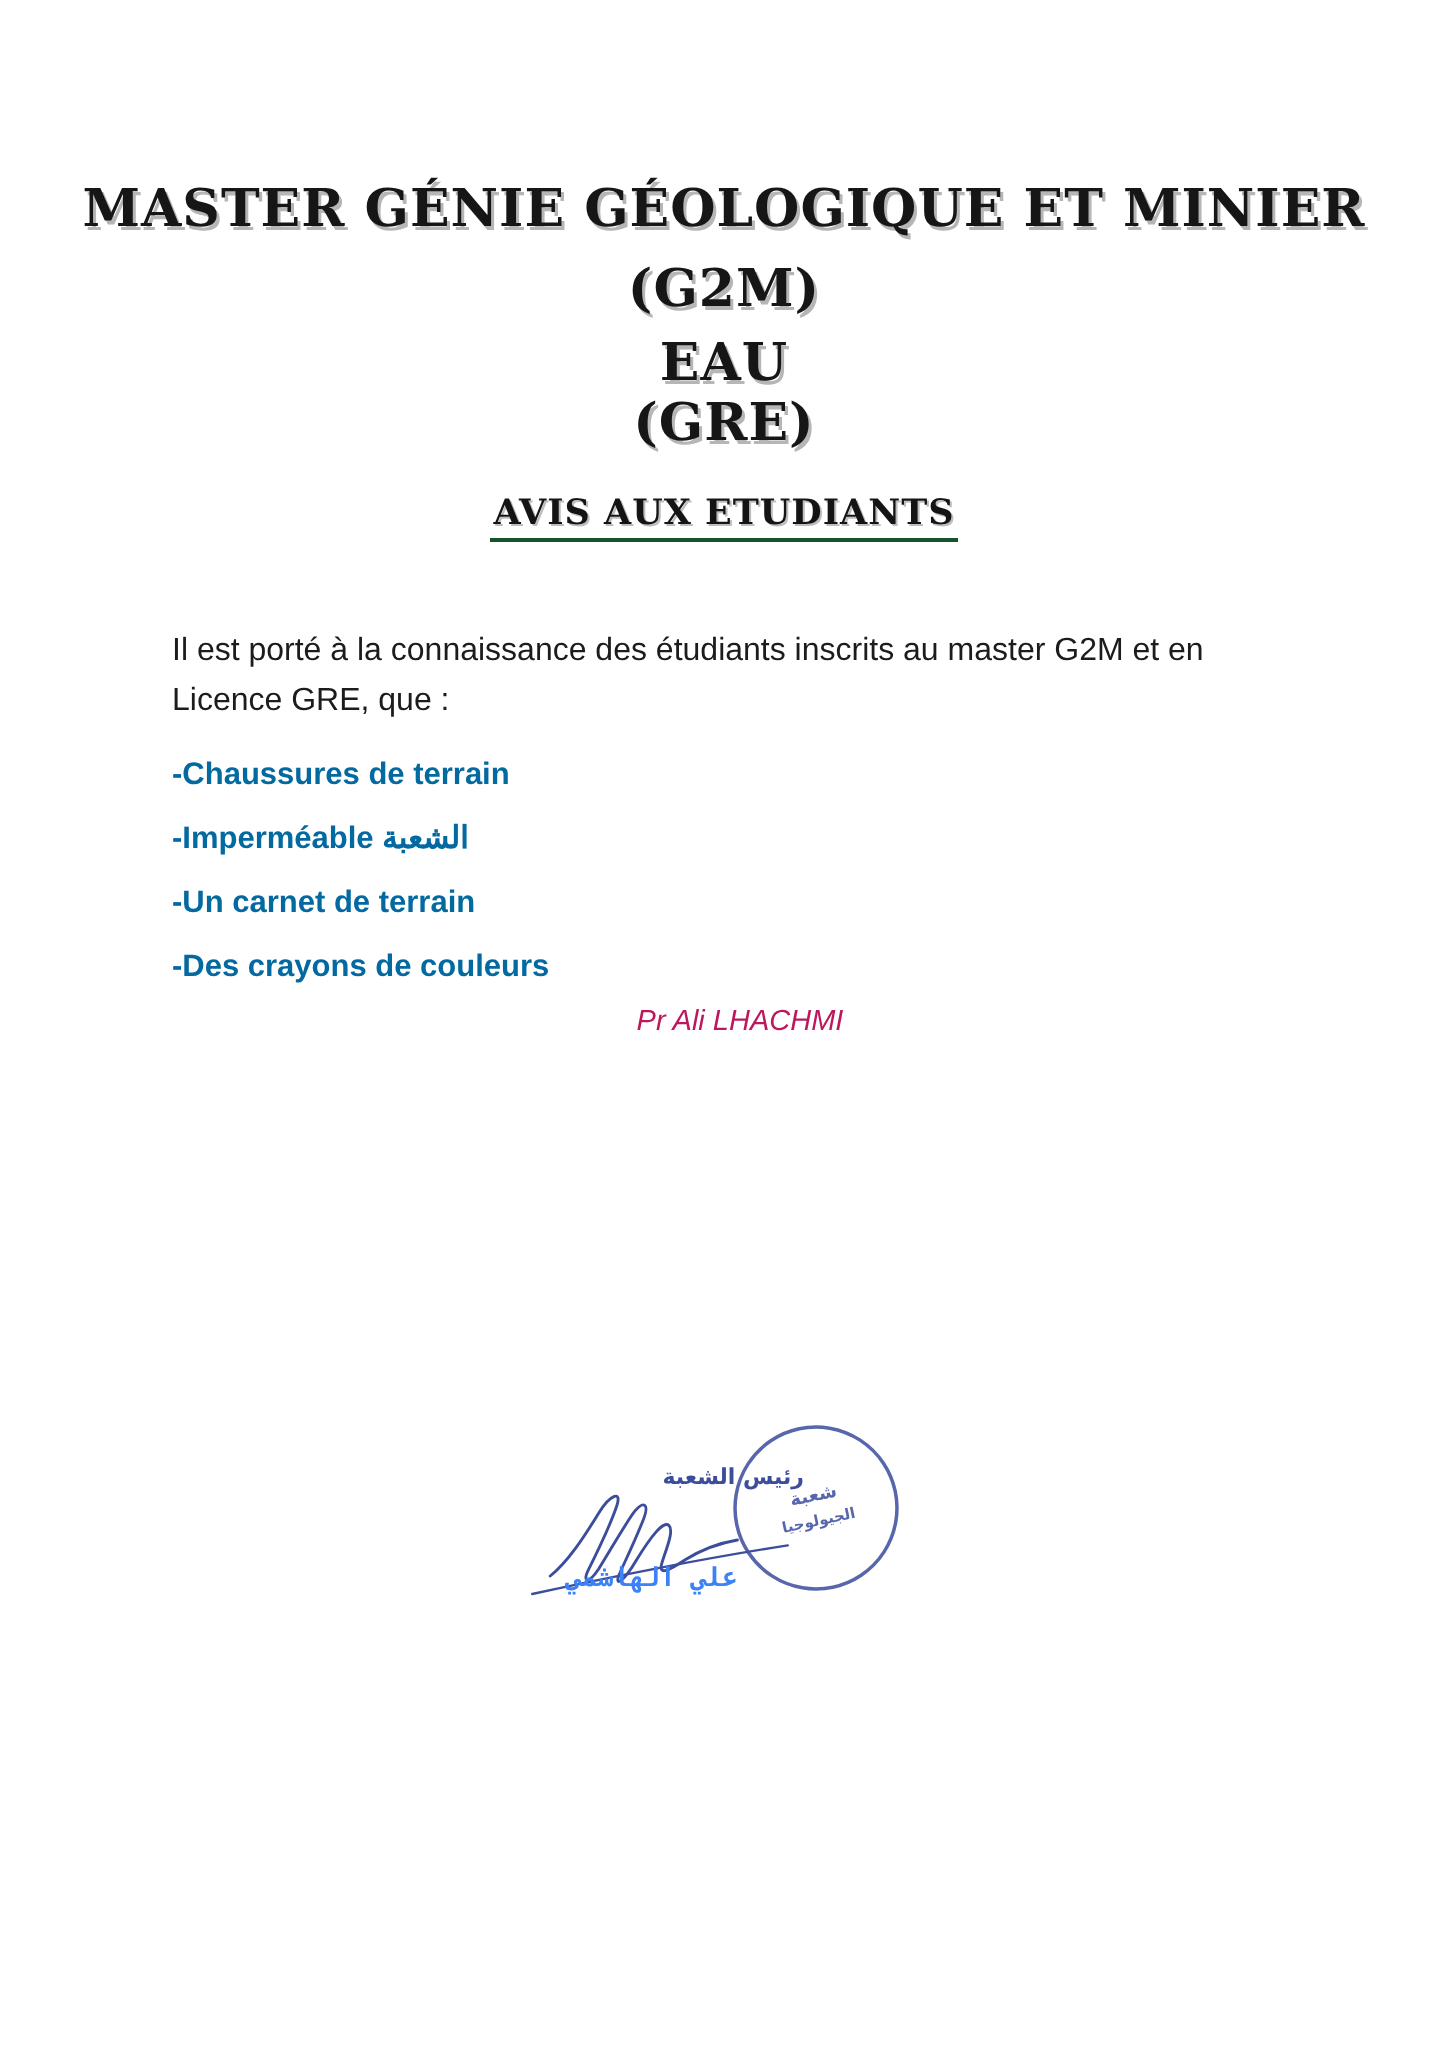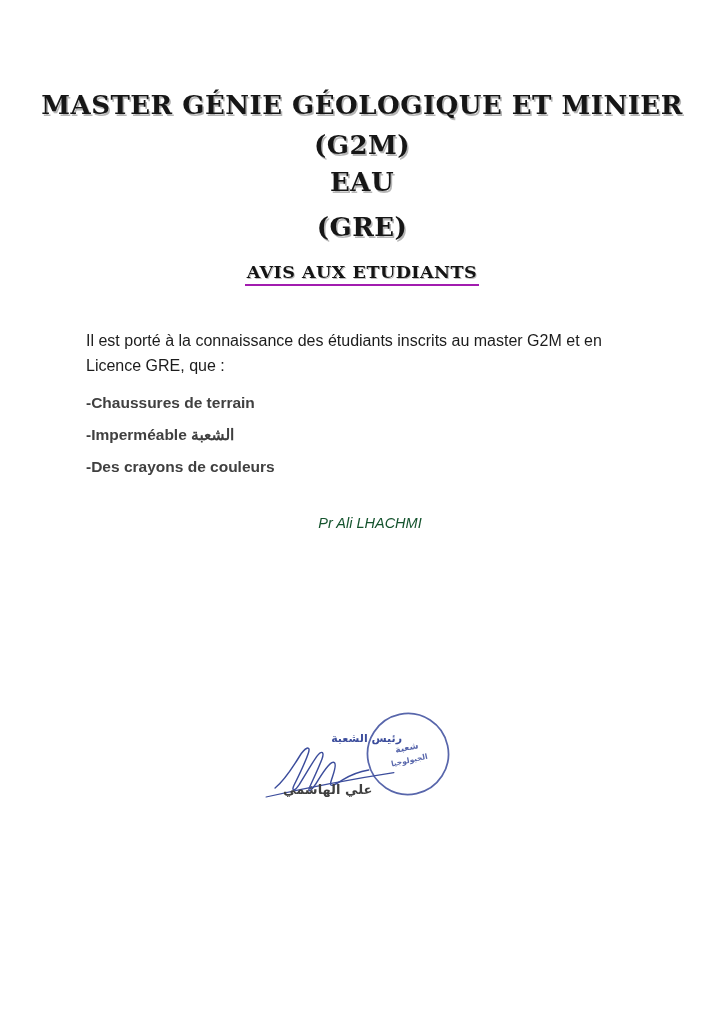--- a/index.html
+++ b/index.html
@@ -21,58 +21,58 @@
     letter-spacing: 0.5px;
     color: #161616;
     text-align: center;
     line-height: 30px;
     text-shadow: 1.5px 1.8px 0 rgba(110,110,110,0.5);
   }
   .t1 { margin-top: 90px; }
   .t2 { margin-top: 10px; }
   .t3 { margin-top: 18px; }
   .t4 { margin-top: 7px; text-align: center; }
-  .t5 { margin-top: 15px; }
+  .t5 { }
   .notice-wrap { text-align: center; margin-top: 19px; }
   .notice {
     display: inline-block;
     font-family: "DejaVu Serif", serif;
     font-weight: 700;
     font-size: 17.5px;
     letter-spacing: 0.5px;
     color: #141414;
     line-height: 22px;
-    border-bottom: 2px solid #a21caf;
+    border-bottom: 2px solid #14532d;
     padding: 0 2px 1px 2px;
     text-shadow: 1px 1.2px 0 rgba(110,110,110,0.45);
   }
   
   .bodytext { padding: 0 88px 0 86px; }
   .para {
     font-size: 16px;
     line-height: 25px;
     color: #1c1c1c;
   }
   .para.intro { margin-top: 42px; }
   .para.bold  { margin-top: 8px; font-weight: 700; color: #141414; }
   .equip-item {
     margin-top: 7px;
     font-size: 15.5px;
     line-height: 25px;
     font-weight: 700;
-    color: #404040;
+    color: #0369a1;
   }
   .equip-list { margin-top: 12px; }
   
   .signer {
-    margin-top: 36px;
+    margin-top: 7px;
     text-align: center;
     font-size: 14.5px;
     font-style: italic;
-    color: #14532d;
+    color: #be185d;
     padding-left: 18px;
   }
   
   .sig-block {
     position: absolute;
     left: 255px;
     top: 726px;
     width: 205px;
     height: 95px;
   }
@@ -130,33 +130,34 @@
   <div class="notice-wrap">
     <span class="notice">AVIS AUX ETUDIANTS</span>
   </div>
 
   <div class="bodytext">
     <div class="para intro">Il est porté à la connaissance des étudiants inscrits au master G2M et en Licence GRE, que :</div>
 
     <div class="equip-list">
       <div class="equip-item">-Chaussures de terrain</div>
       <div class="equip-item">-Imperméable الشعبة</div>
+      <div class="equip-item">-Un carnet de terrain</div>
       <div class="equip-item">-Des crayons de couleurs</div>
     </div>
 
     <div class="signer">Pr Ali LHACHMI</div>
   </div>
 
   <div class="sig-block">
     <div class="sig-arabic-title ink" style="color: rgb(60, 77, 156);">رئيس الشعبة</div>
     <svg class="sig-scribble" viewBox="0 0 150 80">
       <path class="ink-stroke" d="M14,60 C24,52 33,38 41,25 C47,15 54,12 51,21 C47,33 39,49 35,57 C32,63 35,65 41,56 C49,43 57,29 61,24 C66,18 69,20 66,28 C61,41 54,55 52,60 C50,66 55,63 62,51 C70,38 77,29 80,32 C83,35 78,46 76,53 C74,60 80,57 89,51 C97,46 106,42 118,40" fill="none" stroke="#3c4d9c" stroke-width="1.6" stroke-linecap="round"></path>
       <path class="ink-stroke" d="M4,70 C40,62 100,50 146,43" fill="none" stroke="#3c4d9c" stroke-width="1.3" stroke-linecap="round"></path>
     </svg>
-    <div class="sig-arabic-name ink" style="color: #404040;">علي الهاشمي</div>
+    <div class="sig-arabic-name ink" style="color: #3b82f6; font-family: Liberation Mono, monospace;">علي الهاشمي</div>
   </div>
 
   <div class="stamp">
     <svg viewBox="0 0 100 100" width="88" height="92">
       <defs>
         <path id="rim-circle-path" d="M50,14 a36,36 0 1,1 -0.05,0"></path>
       </defs>
       <circle cx="50" cy="50" r="46" fill="none" class="ink-stroke" stroke="#4252a0" stroke-width="2"></circle>
       <text font-size="6.2" letter-spacing="1">
         <textPath href="#rim-circle-path" class="ink-fill" fill="#4252a0">٭ ـ ـ ـ ـ ـ ٭ ـ ـ ـ ـ ـ ـ ـ ٭ ـ ـ ـ ـ ـ ٭ ـ ـ ـ ـ ـ</textPath>

